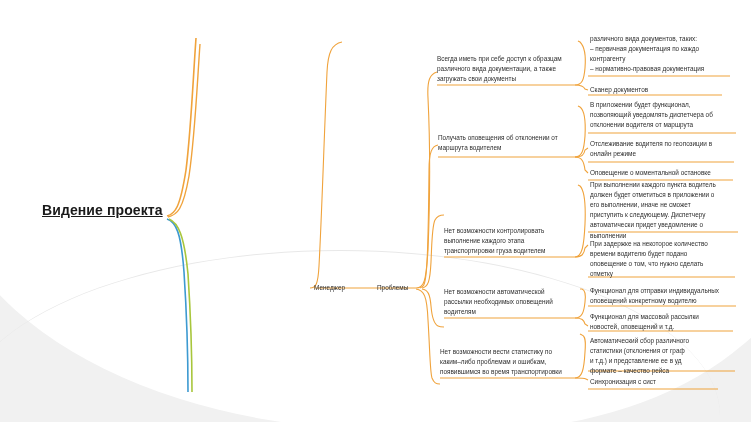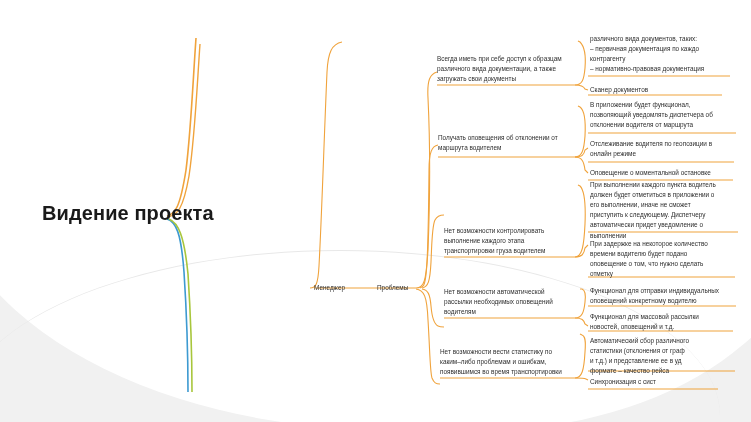--- a/index.html
+++ b/index.html
@@ -55,25 +55,26 @@
     position: absolute;
     left: 0; top: 0;
     width: 751px;
     height: 422px;
     pointer-events: none;
   }
   .root-label {
     position: absolute;
     left: 42px;
     top: 202px;
-    font-size: 20px;
+    font-size: 14px;
     font-weight: bold;
     color: #1a1a1a;
     letter-spacing: 0.1px;
     white-space: nowrap;
+    text-decoration: underline;
   }
   .node {
     position: absolute;
     font-size: 6.4px;
     line-height: 1.58;
     color: #2e2e2e;
     white-space: pre-line;
   }
   .mid-label {
     position: absolute;

